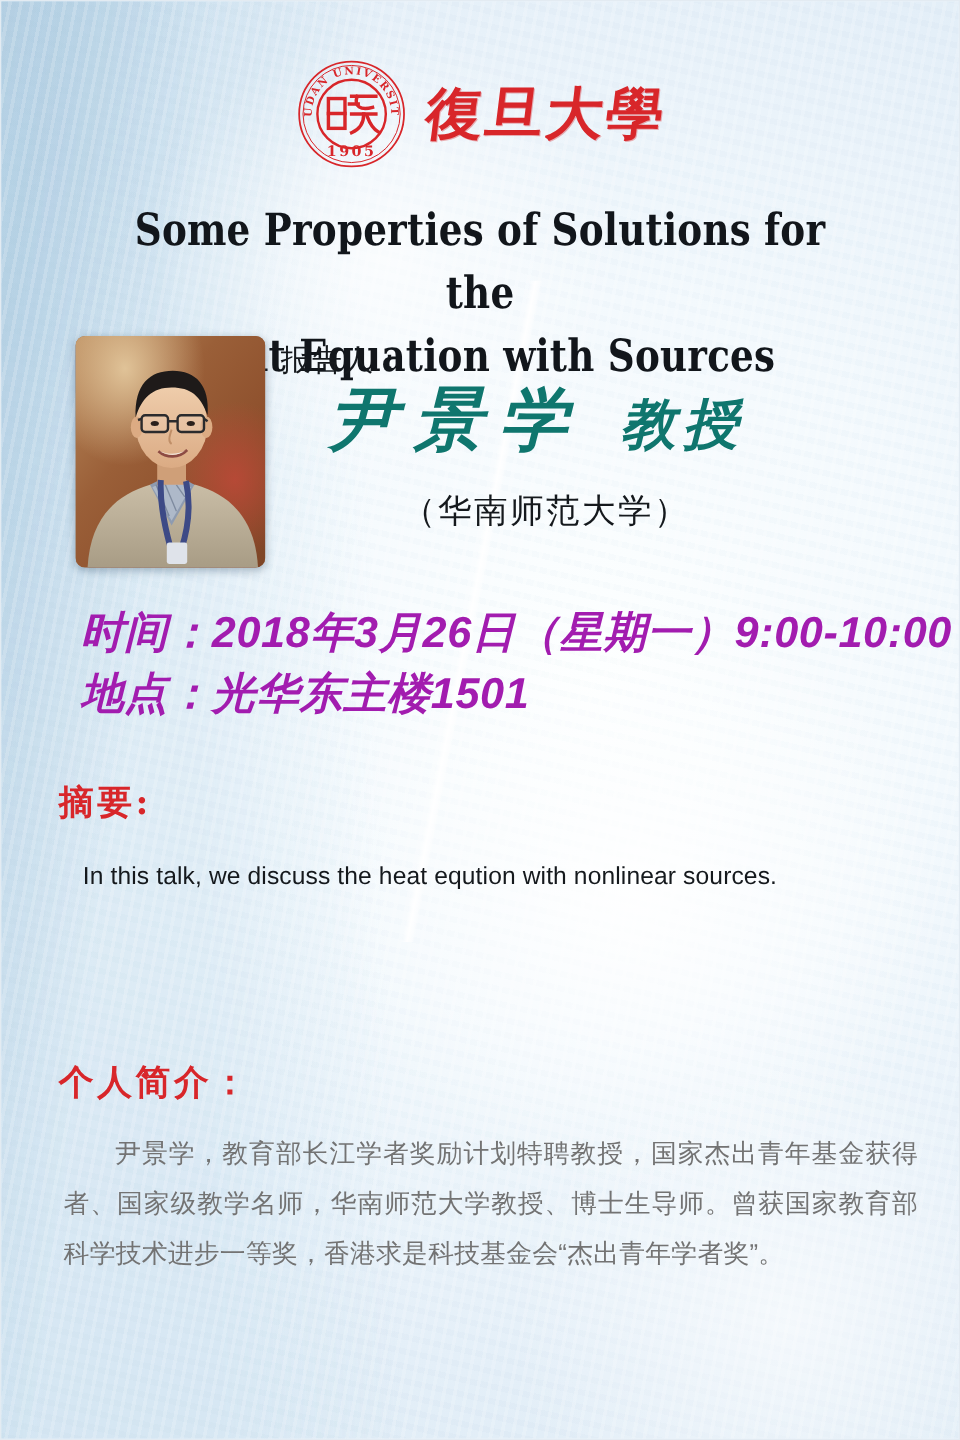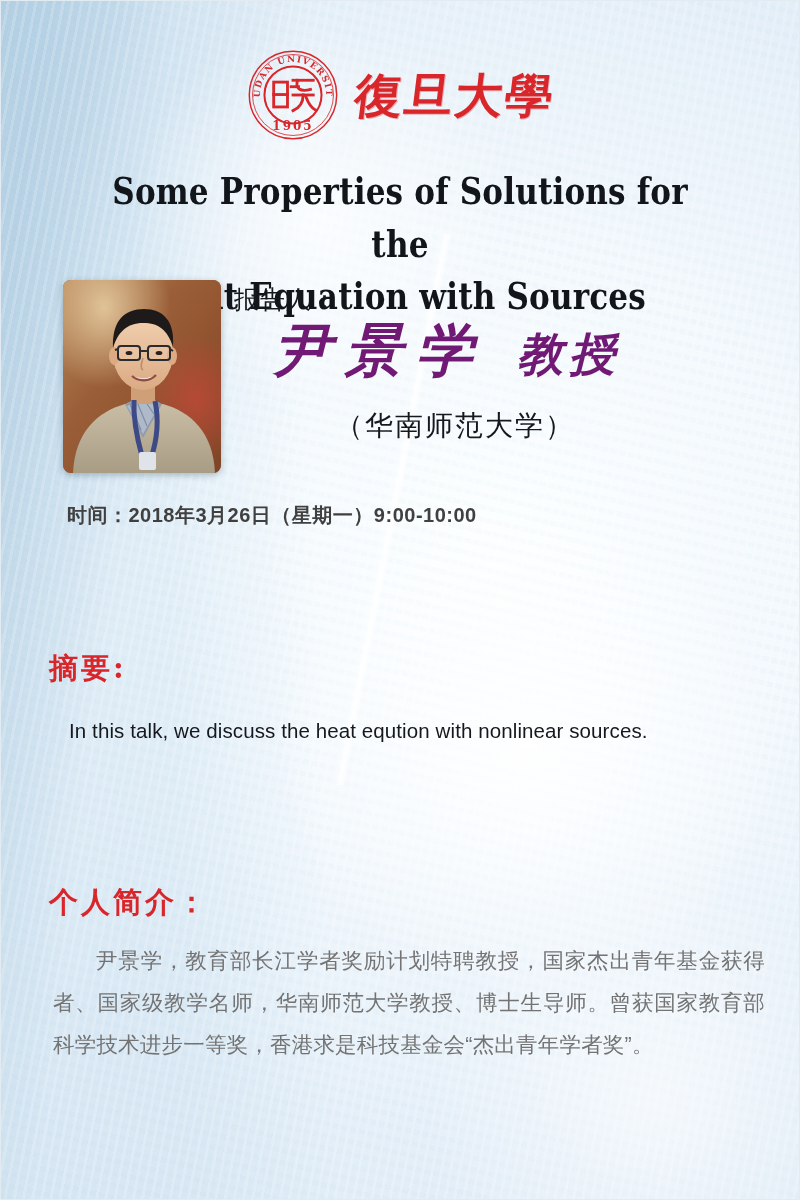--- a/index.html
+++ b/index.html
@@ -142,46 +142,47 @@
   }
   .speaker-name {
     position: absolute;
     top: 318px; left: 0; right: 0;
     text-align: center;
     padding-left: 95px;
     font-family: "DejaVu Serif", serif;
     font-size: 57px;
     font-weight: 700;
     font-style: italic;
-    color: #701a75;
+    color: #0f766e;
     letter-spacing: 10px;
     line-height: 1.1;
     white-space: nowrap;
   }
   .speaker-name .nm { letter-spacing: 14px; }
   .speaker-name .ttl { font-size: 46px; letter-spacing: 6px; }
   .speaker-affil {
     position: absolute;
     top: 406px; left: 0; right: 0;
     text-align: center;
     padding-left: 110px;
     font-size: 28px;
     color: #15191d;
     letter-spacing: 2px;
   }
 
   
   .event-info {
     position: absolute;
     top: 500px; left: 66px;
-    font-size: 20px;
-    font-weight: 700;
-    color: #404040;
+    font-size: 36px;
+    font-weight: 700;
+    color: #a21caf;
     line-height: 1.42;
     letter-spacing: .5px;
+    font-style: italic;
   }
   .event-info .row { white-space: nowrap; }
 
   
   .sec-head {
     position: absolute;
     font-family: "DejaVu Serif", serif;
     font-size: 29px;
     font-weight: 700;
     color: #d8262a;
@@ -335,20 +336,21 @@
 
     <div class="speaker-name">
       <span class="nm">尹景学</span>
       <span class="ttl">教授</span>
     </div>
 
     <div class="speaker-affil">（华南师范大学）</div>
 
     <div class="event-info">
       <div class="row">时间：2018年3月26日（星期一）9:00-10:00</div>
+      <div class="row">地点：光华东主楼1501</div>
     </div>
 
     <div class="sec-head" id="abstract-heading">摘要:</div>
 
     <div class="abstract-body">
       <div class="line">In this talk, we discuss the heat eqution with nonlinear sources.</div>
     </div>
 
     <div class="sec-head" id="bio-heading">个人简介：</div>
 

